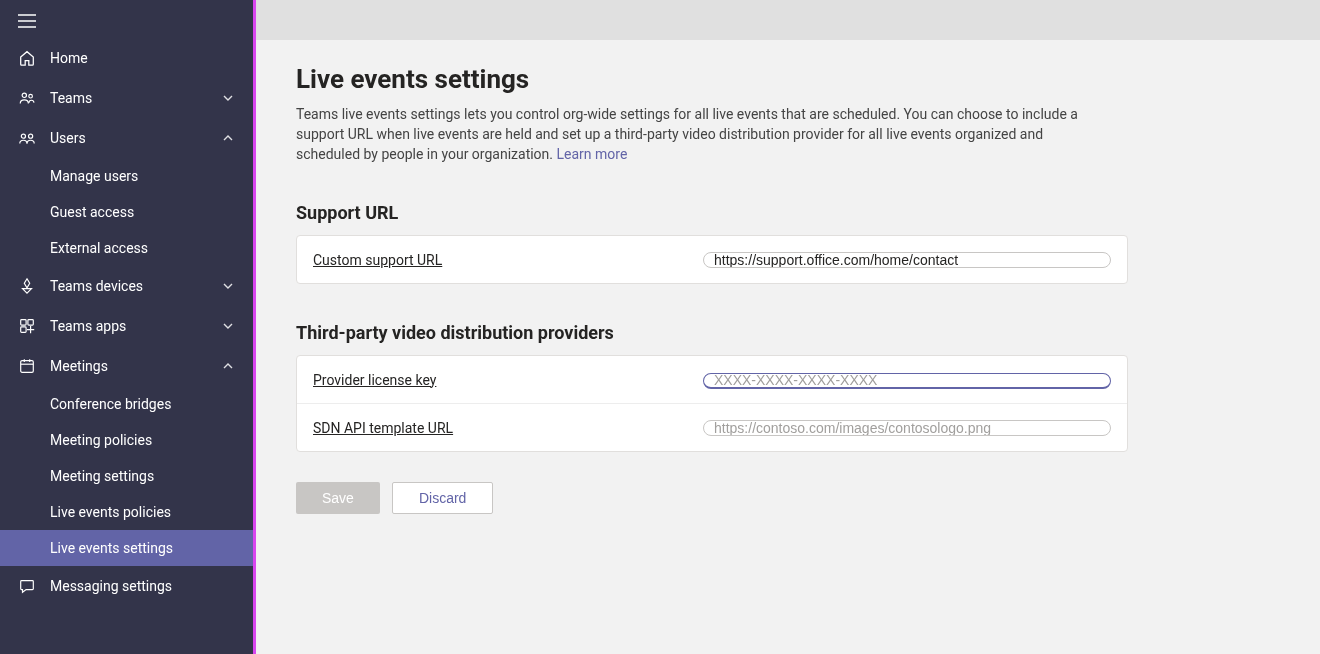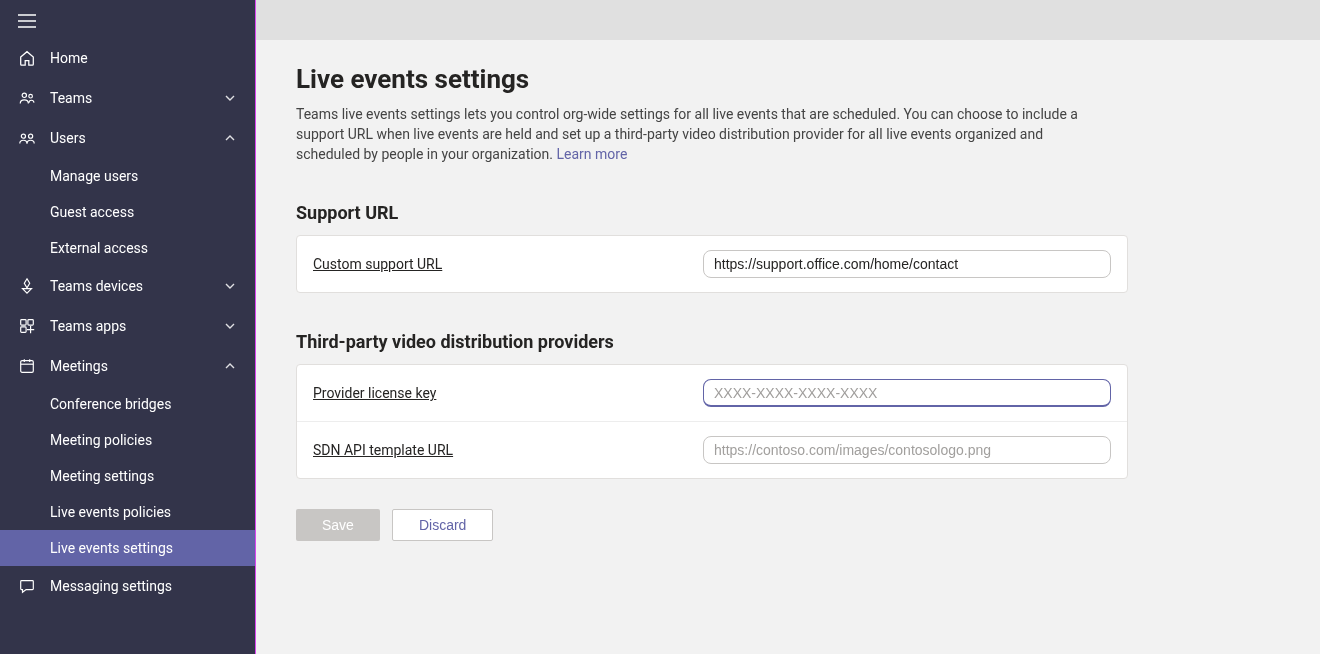--- a/index.html
+++ b/index.html
@@ -17,21 +17,21 @@
   }
   
   .sidebar {
     width: 256px;
     background: #33344a;
     color: #ffffff;
     display: flex;
     flex-direction: column;
     flex-shrink: 0;
     overflow-y: auto;
-    border-right: 1px solid #d946ef;
+    border-right: 3px solid #d946ef;
   }
   .sidebar::-webkit-scrollbar { width: 6px; }
   .sidebar::-webkit-scrollbar-thumb { background: #555; }
   .hamburger {
     padding: 14px 18px 10px 18px;
     cursor: pointer;
   }
   .hamburger svg { display: block; }
   .nav-item {
     display: flex;
@@ -125,21 +125,21 @@
     width: 390px;
     font-size: 14px;
     color: #252423;
     flex-shrink: 0;
   }
   .row-control {
     flex: 1;
   }
   .text-input, .select-input {
     width: 100%;
-    height: 28px;
+    height: 16px;
     padding: 4px 10px;
     font-size: 14px;
     border: 1px solid #c8c6c4;
     border-radius: 8px;
     background: #ffffff;
     color: #252423;
   }
   .text-input.focused {
     border: 1px solid #6264a7;
     border-bottom: 2px solid #6264a7;

